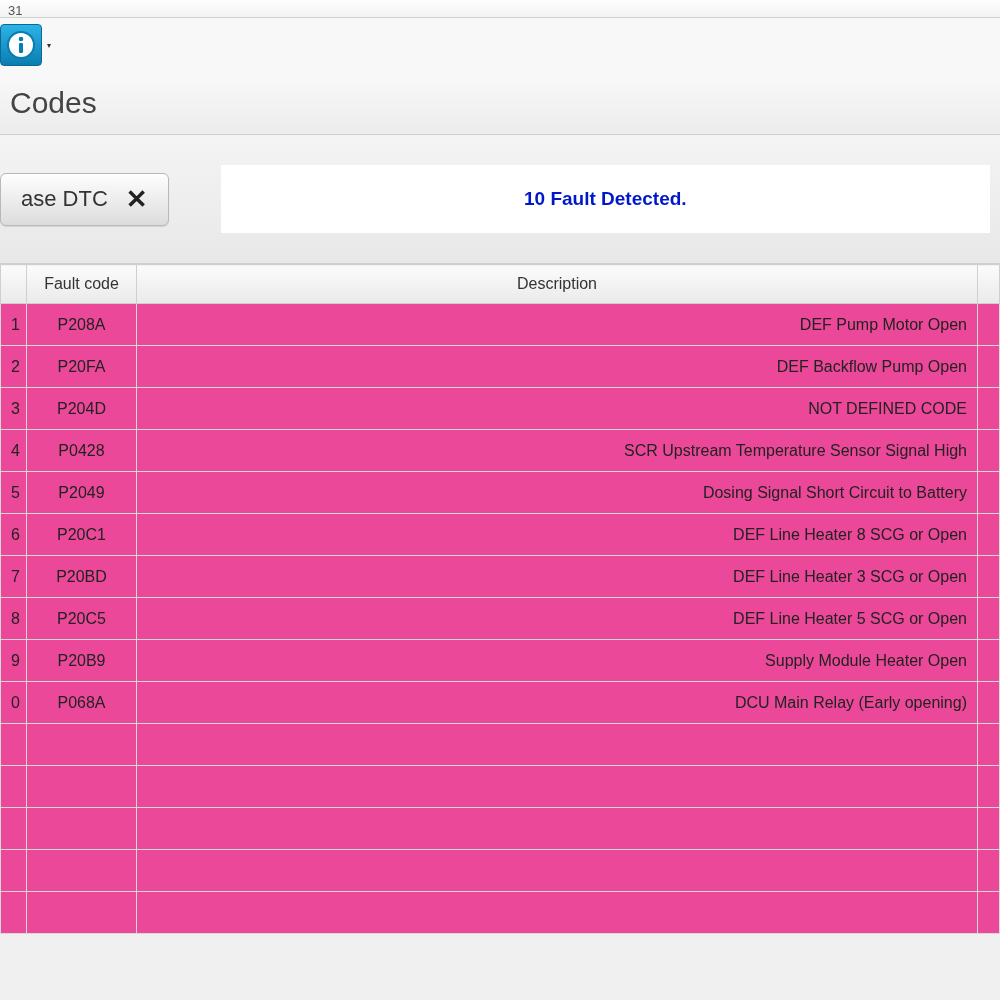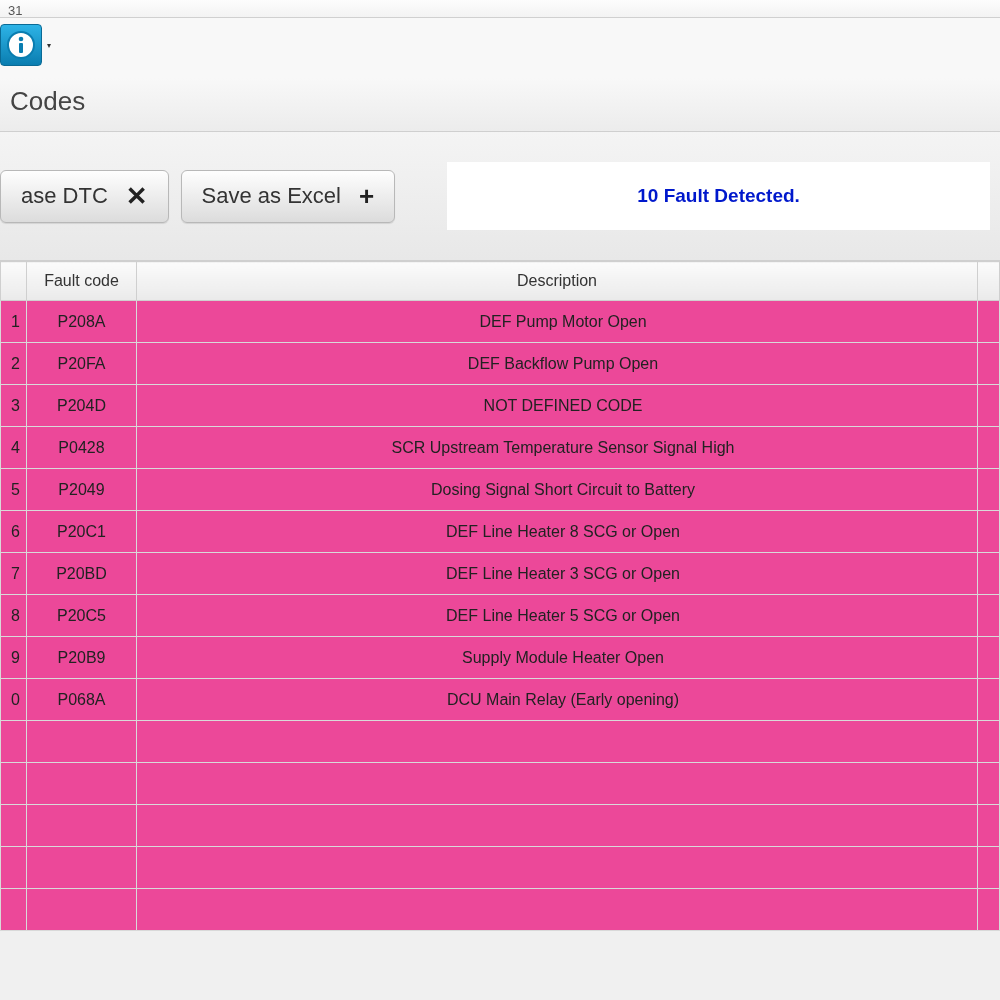--- a/index.html
+++ b/index.html
@@ -47,21 +47,21 @@
     display: flex;
     flex-direction: column;
     justify-content: center;
     align-items: center;
     margin-left: 2px;
     color: #333;
     font-size: 8px;
   }
   .page-label {
     padding: 8px 9px 14px 10px;
-    font-size: 26px;
+    font-size: 30px;
     color: #444;
     background: linear-gradient(#f8f8f8, #ececec);
     border-bottom: 1px solid #cfcfcf;
   }
   .button-row {
     background: linear-gradient(#f4f4f4, #e8e8e8);
     padding: 30px 10px 30px 0;
     display: flex;
     align-items: center;
     gap: 12px;
@@ -117,21 +117,21 @@
   }
   tbody td {
     border: 1px solid #d9d9d9;
     padding: 10px 10px;
     font-size: 16px;
     color: #222;
     height: 42px;
   }
   .col-num { width: 26px; text-align: center; }
   .col-code { width: 110px; text-align: center; }
-  .col-desc { text-align: center; padding-left: 22px; margin-top: 48px; }
+  .col-desc { text-align: right; padding-left: 22px; margin-top: 48px; }
   .col-extra { width: 22px; }
   tbody tr.empty td { color: transparent; }
 </style>
 </head>
 <body>
 
 <div class="title-bar">
   <span>31</span>
 </div>
 
@@ -152,24 +152,20 @@
 </div>
 
 <div class="page-label">
   <span>Codes</span>
 </div>
 
 <div class="button-row">
   <div class="action-btn">
     <span>ase DTC</span>
     <span class="icon">✕</span>
-  </div>
-  <div class="action-btn">
-    <span>Save as Excel</span>
-    <span class="icon">+</span>
   </div>
   <div class="status-box">
     <span>10 Fault Detected.</span>
   </div>
 </div>
 
 <div class="table-wrap">
   <table>
     <colgroup>
       <col class="col-num">

